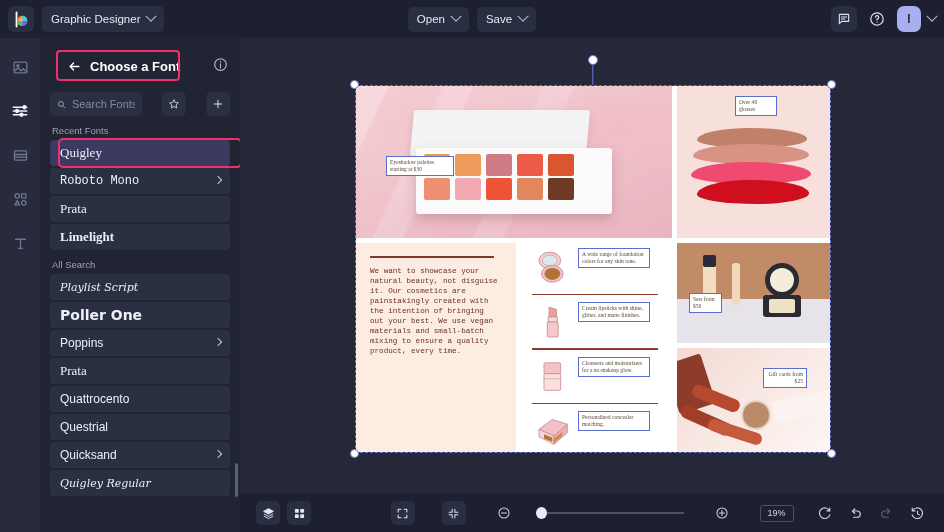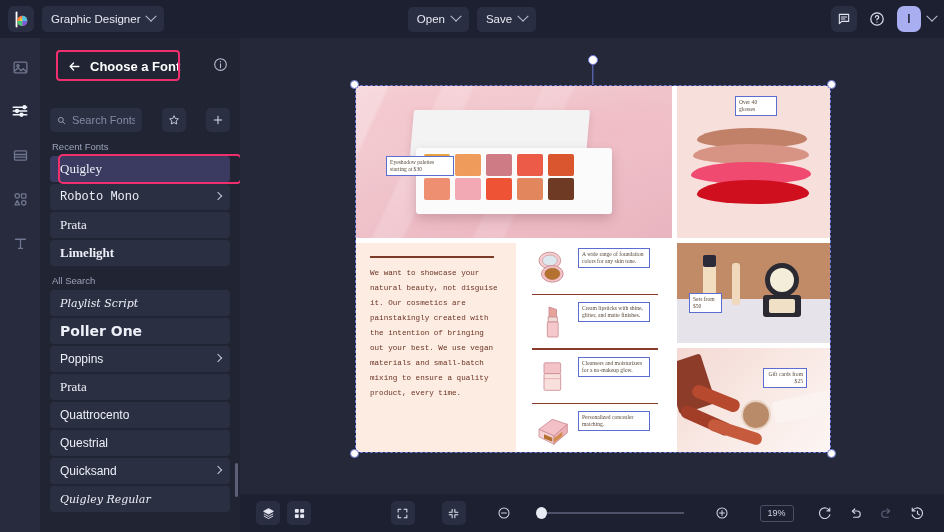--- a/index.html
+++ b/index.html
@@ -79,21 +79,21 @@
   .head-hl {
     position: absolute; left: 6px; top: 2px; width: 124px; height: 31px;
     border: 2px solid #f0306e; border-radius: 4px; pointer-events: none;
   }
   .back-arrow { width: 24px; height: 24px; display:flex;align-items:center;justify-content:center;
                 margin-left: 12px; }
   .panel-title { color: #ffffff; font-size: 13px; font-weight: 700; margin-left: 4px; }
   .info-ico { position: absolute; right: 0px; top: 6px; width: 20px; height: 20px;
               display:flex;align-items:center;justify-content:center; }
 
-  .search-row { display: flex; align-items: flex-end; gap: 20px; margin: 24px 10px 0 10px; }
+  .search-row { display: flex; align-items: flex-end; gap: 20px; margin: 8px 10px 0 10px; }
   .search-box {
     flex: 1; height: 24px; background: #2b2f42; border-radius: 5px;
     display: flex; align-items: center; gap: 6px; padding: 0 7px;
   }
   .search-box input {
     border: 0; outline: 0; background: transparent; color: #cfd3e4;
     font-family: "Liberation Sans", sans-serif; font-size: 11px; width: 100%;
   }
   .search-box input::placeholder { color: #838aa4; }
   .sq-btn { width: 24px; height: 24px; background: #2b2f42; border-radius: 5px;
@@ -204,21 +204,21 @@
   .smear { position:absolute; border-radius: 48% 52% 46% 54% / 60% 55% 45% 40%; }
 
   .copy-inner { padding: 13px 12px 0 14px; }
   .copy-rule { width: 124px; height: 1.6px; background: #7e3a28; margin-bottom: 7px; }
   .copy-head {
     font-family: "Liberation Serif", serif; font-size: 13.5px; line-height: 15px;
     color: #6e2f1f; letter-spacing: .1px;
   }
   .copy-body {
     margin-top: 8px;
-    font-family: "Liberation Mono", monospace; font-size: 7.6px; line-height: 15px;
+    font-family: "Liberation Mono", monospace; font-size: 7.6px; line-height: 10px;
     color: #6b3224; width: 128px;
   }
 
   .mid-row { position: relative; height: 49px; }
   .mid-rule { width: 126px; height: 1.4px; background: #8b3b2c; margin: 2px 0 2px 12px; }
   .mid-icon { position: absolute; left: 14px; top: 5px; width: 40px; height: 40px; }
 
   
   .tframe {
     position: absolute; background: #ffffff; border: 1px solid #5b6ed0;

